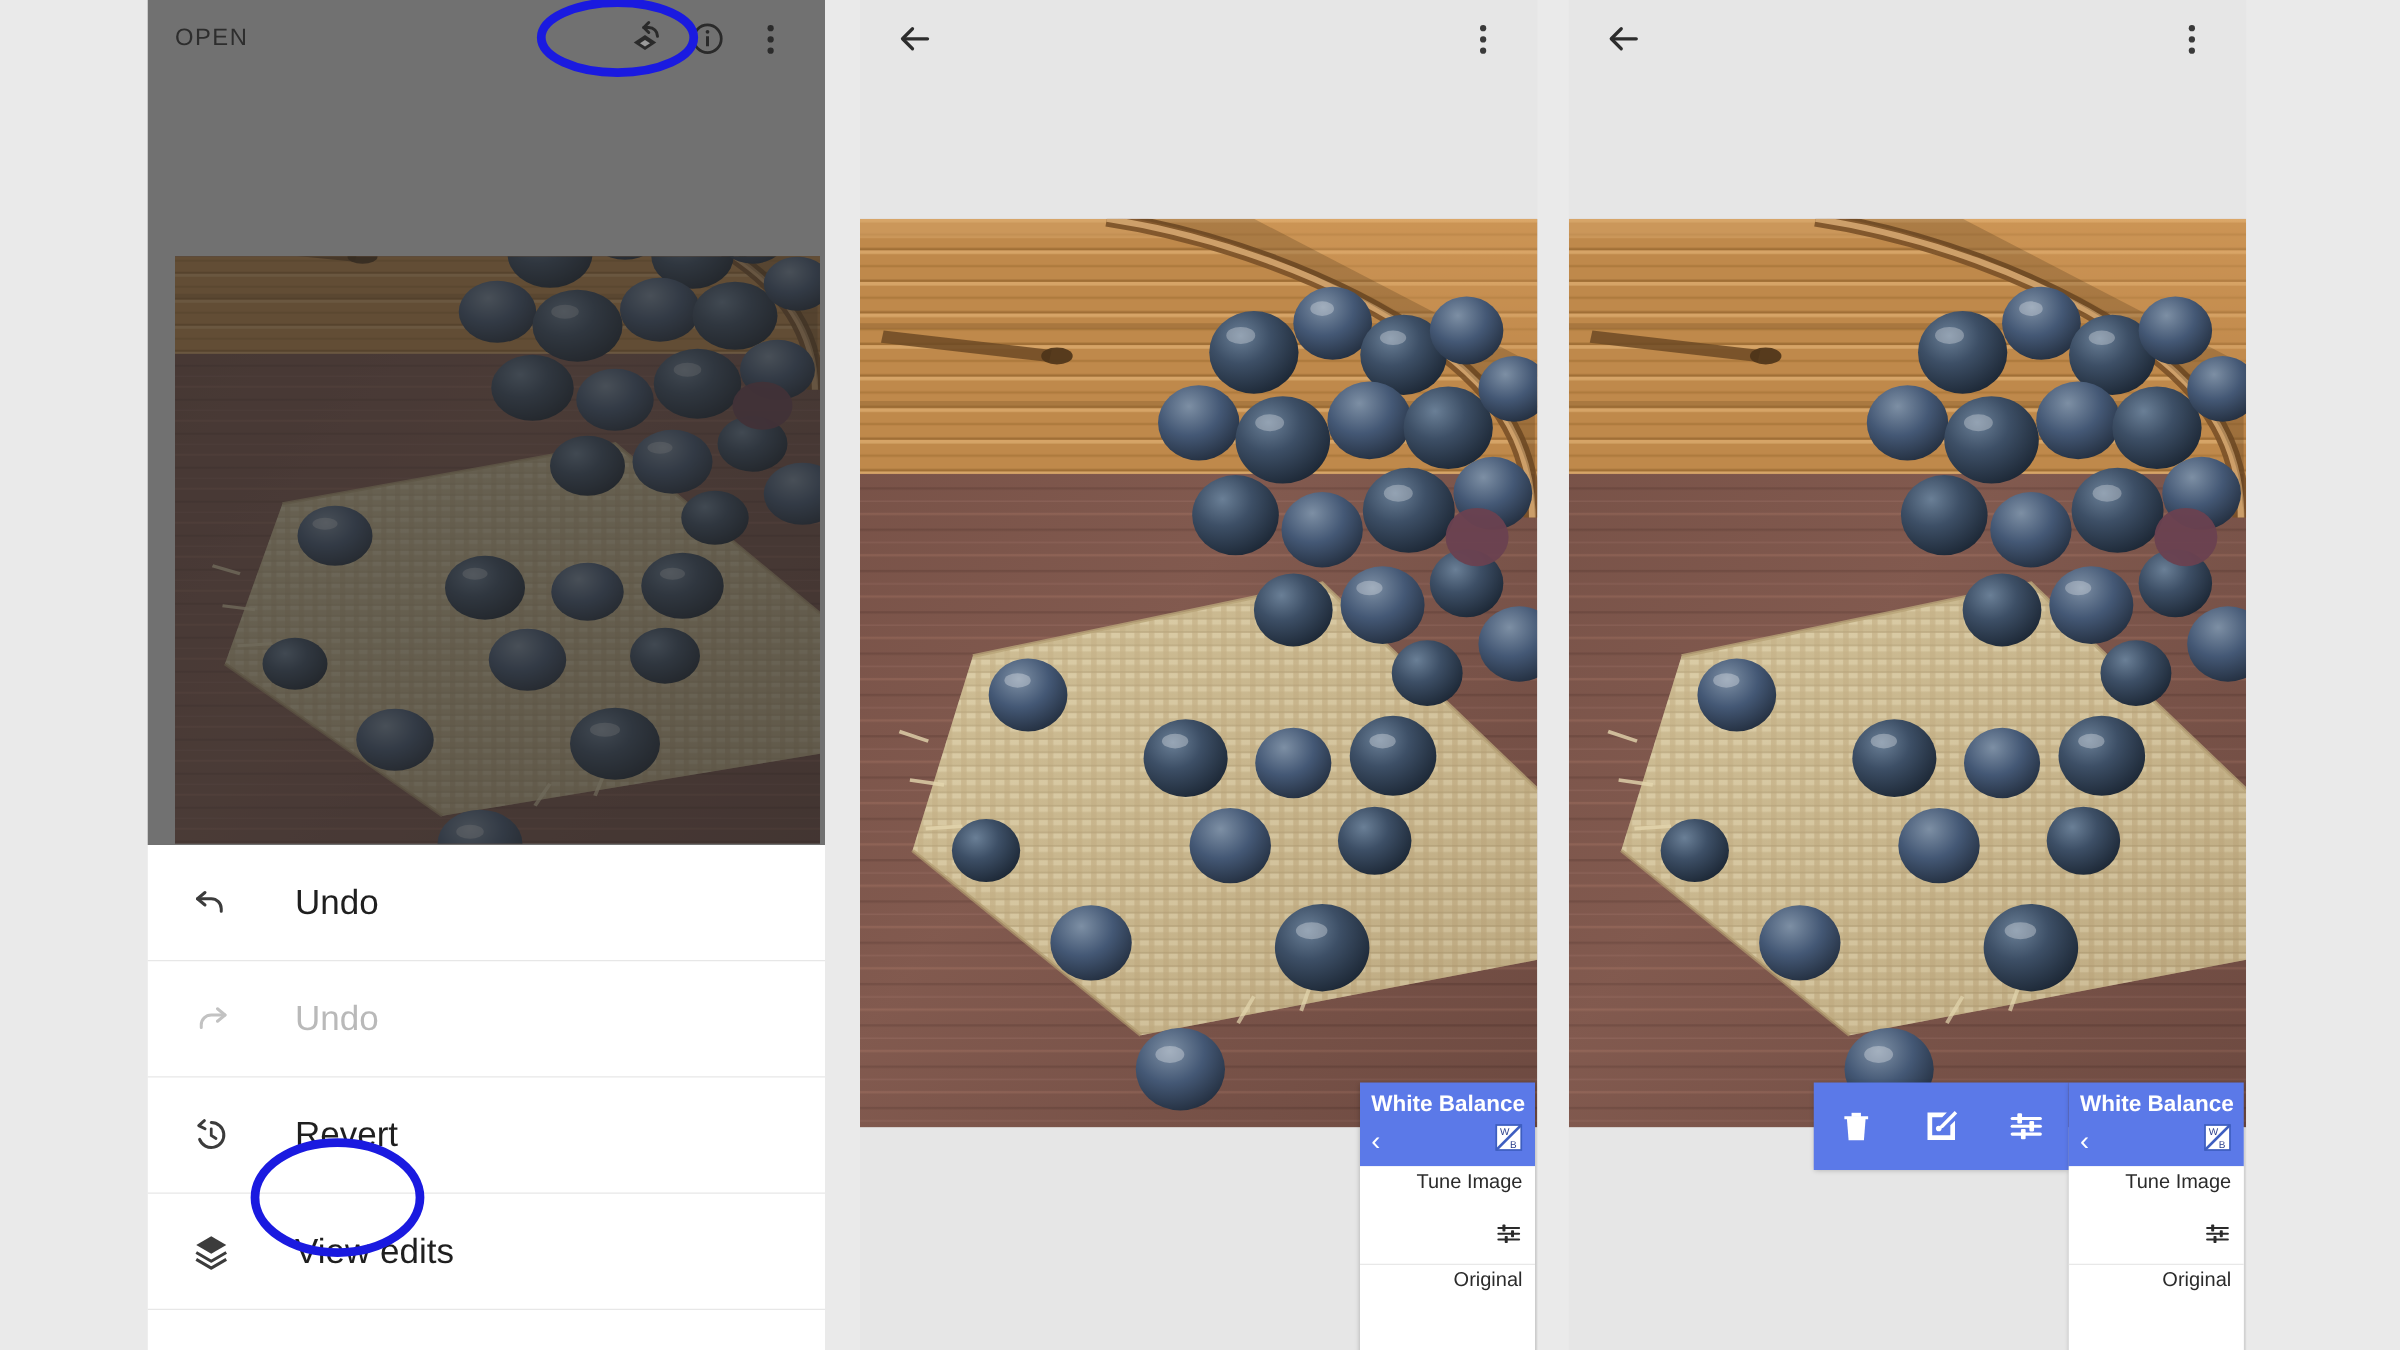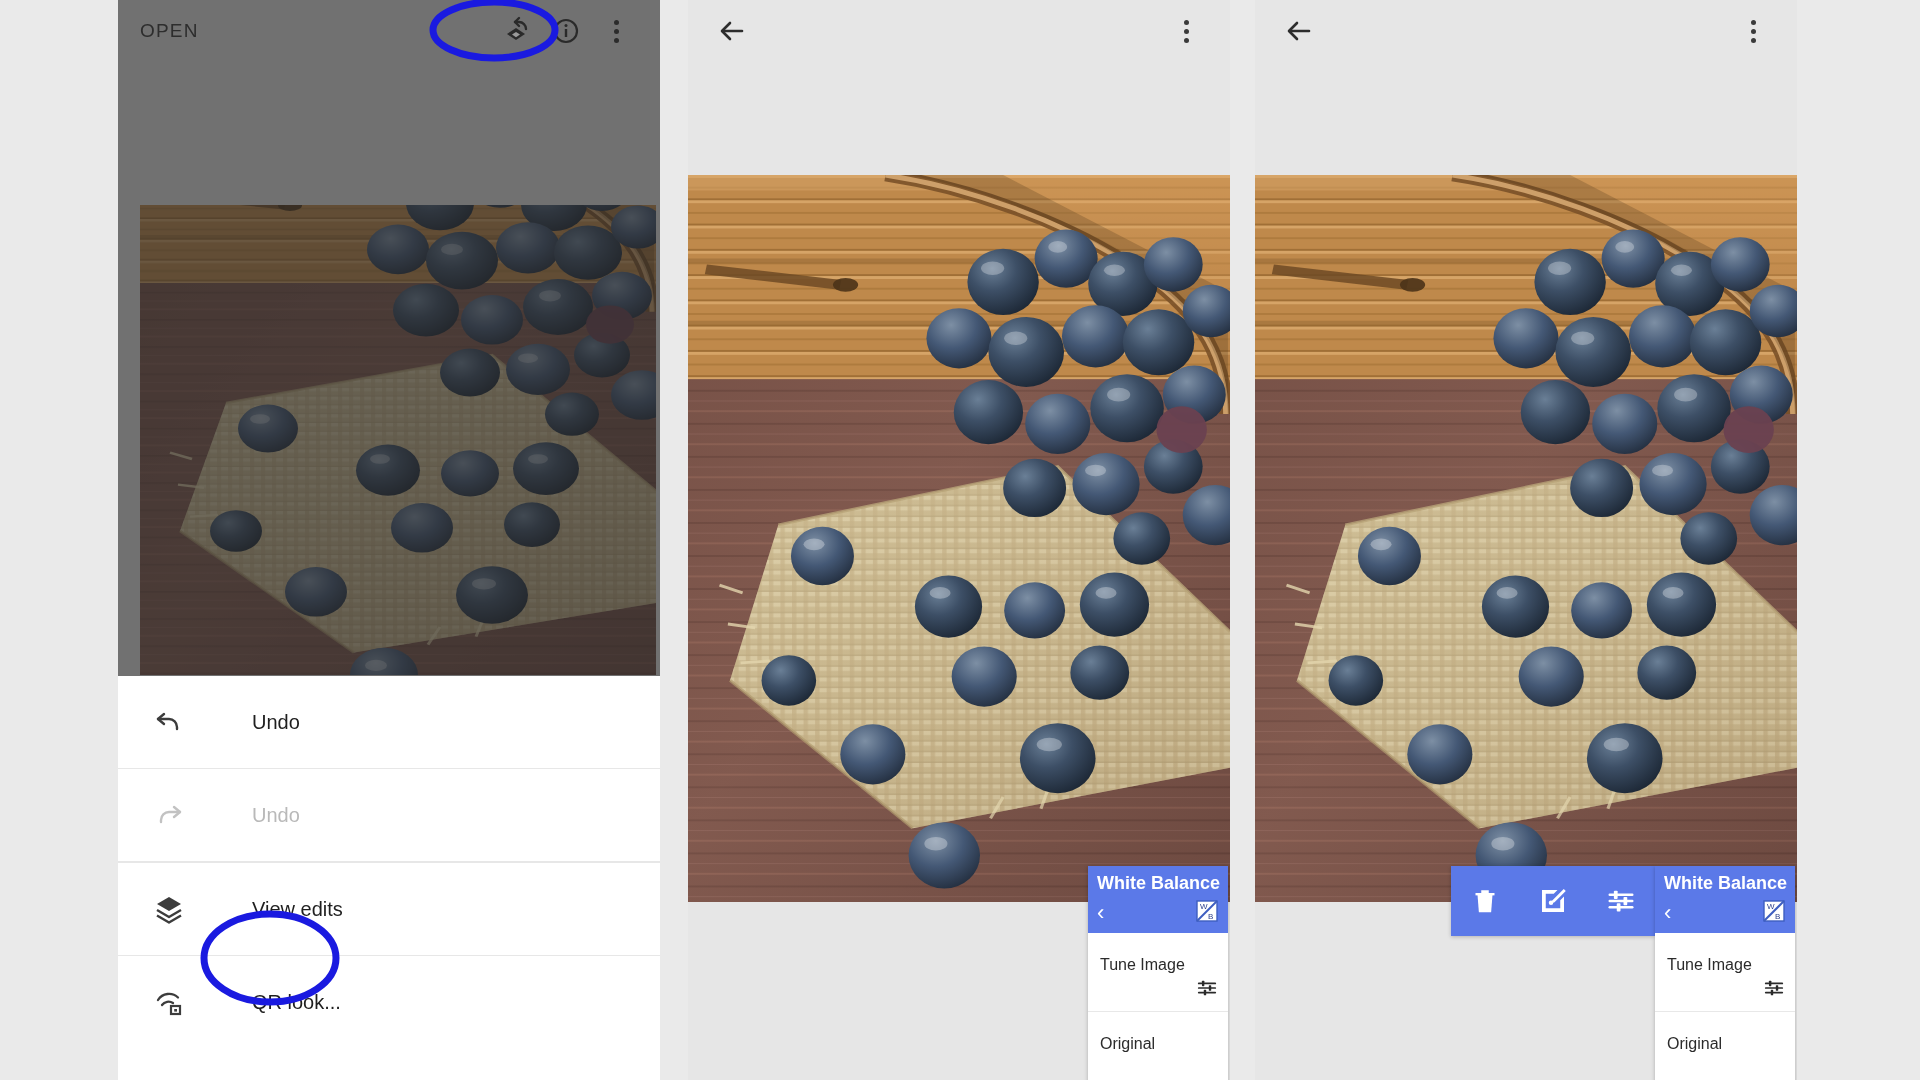--- a/index.html
+++ b/index.html
@@ -51,37 +51,37 @@
   }
   .menu-sheet {
     position: absolute; left: 0; bottom: 0; width: 100%; top: 676px;
     background: #ffffff; z-index: 6;
   }
   .menu-item {
     position: relative; display: flex; align-items: center;
     height: 92px; padding-left: 36px;
   }
   .menu-item .mi-icon { width: 54px; display: flex; align-items: center; justify-content: flex-start; }
-  .menu-item .mi-label { font-size: 20px; color: #1f1f1f; margin-left: 44px; }
+  .menu-item .mi-label { font-size: 28px; color: #1f1f1f; margin-left: 28px; }
   .menu-item.disabled .mi-label { color: #b9b9b9; }
   .menu-sep { height: 1px; background: #e7e7e7; margin: 0; }
 
   
   .wb-card {
     position: absolute; width: 140px; z-index: 20;
     box-shadow: 0 1px 4px rgba(0,0,0,.25);
   }
   .wb-head {
     background: #5b79e8; color: #fff; padding: 8px 9px 7px 9px;
   }
   .wb-title { font-size: 18px; font-weight: 700; line-height: 1.1; white-space: nowrap; }
   .wb-row { display: flex; align-items: center; justify-content: space-between; margin-top: 6px; height: 26px; }
   .wb-chev { font-size: 22px; line-height: 1; color: #fff; font-weight: 400; }
   .wb-body { background: #fff; }
-  .wb-opt { padding: 23px 10px 10px 12px; min-height: 62px; position: relative; }
+  .wb-opt { padding: 4px 10px 10px 12px; min-height: 62px; position: relative; text-align: right; }
   .wb-opt + .wb-opt { border-top: 1px solid #e8e8e8; }
   .wb-opt .t { font-size: 16px; color: #2b2b2b; }
   .wb-opt .ic { position: absolute; right: 10px; bottom: 8px; }
   .wb-opt.tall { min-height: 78px; }
 
   
   .blue-toolbar {
     position: absolute; z-index: 19; background: #5b79e8;
     display: flex; align-items: center; justify-content: space-around;
     box-shadow: 0 1px 4px rgba(0,0,0,.22);
@@ -292,20 +292,30 @@
         <span class="mi-icon">
           <svg width="30" height="30" viewBox="0 0 30 30">
             <path d="M20 7 l6 5 l-6 5" fill="none" stroke="#c2c2c2" stroke-width="2.4" stroke-linecap="round" stroke-linejoin="round"></path>
             <path d="M26 12 h-11 a8 8 0 0 0 -8 8 v2" fill="none" stroke="#c2c2c2" stroke-width="2.4" stroke-linecap="round"></path>
           </svg>
         </span>
         <span class="mi-label">Undo</span>
       </div>
       <div class="menu-sep"></div>
 
+      <div class="menu-item">
+        <span class="mi-icon">
+          <svg width="30" height="30" viewBox="0 0 30 30">
+            <path d="M15 5 a10 10 0 1 1 -9.3 13.5" fill="none" stroke="#3c3c3c" stroke-width="2.4" stroke-linecap="round"></path>
+            <path d="M9.5 3.5 L5 7.5 L10 10" fill="none" stroke="#3c3c3c" stroke-width="2.4" stroke-linecap="round" stroke-linejoin="round"></path>
+            <path d="M15 10 v5.4 l3.8 2.4" fill="none" stroke="#3c3c3c" stroke-width="2.2" stroke-linecap="round"></path>
+          </svg>
+        </span>
+        <span class="mi-label">Revert</span>
+      </div>
       <div class="menu-sep"></div>
 
       <div class="menu-item">
         <span class="mi-icon">
           <svg width="30" height="30" viewBox="0 0 30 30">
             <path d="M15 3 l12 7 l-12 7 l-12 -7 z" fill="#3c3c3c"></path>
             <path d="M3 16 l12 7 l12 -7" fill="none" stroke="#3c3c3c" stroke-width="2.4" stroke-linejoin="round"></path>
             <path d="M3 21.5 l12 7 l12 -7" fill="none" stroke="#3c3c3c" stroke-width="2.4" stroke-linejoin="round"></path>
           </svg>
         </span>

